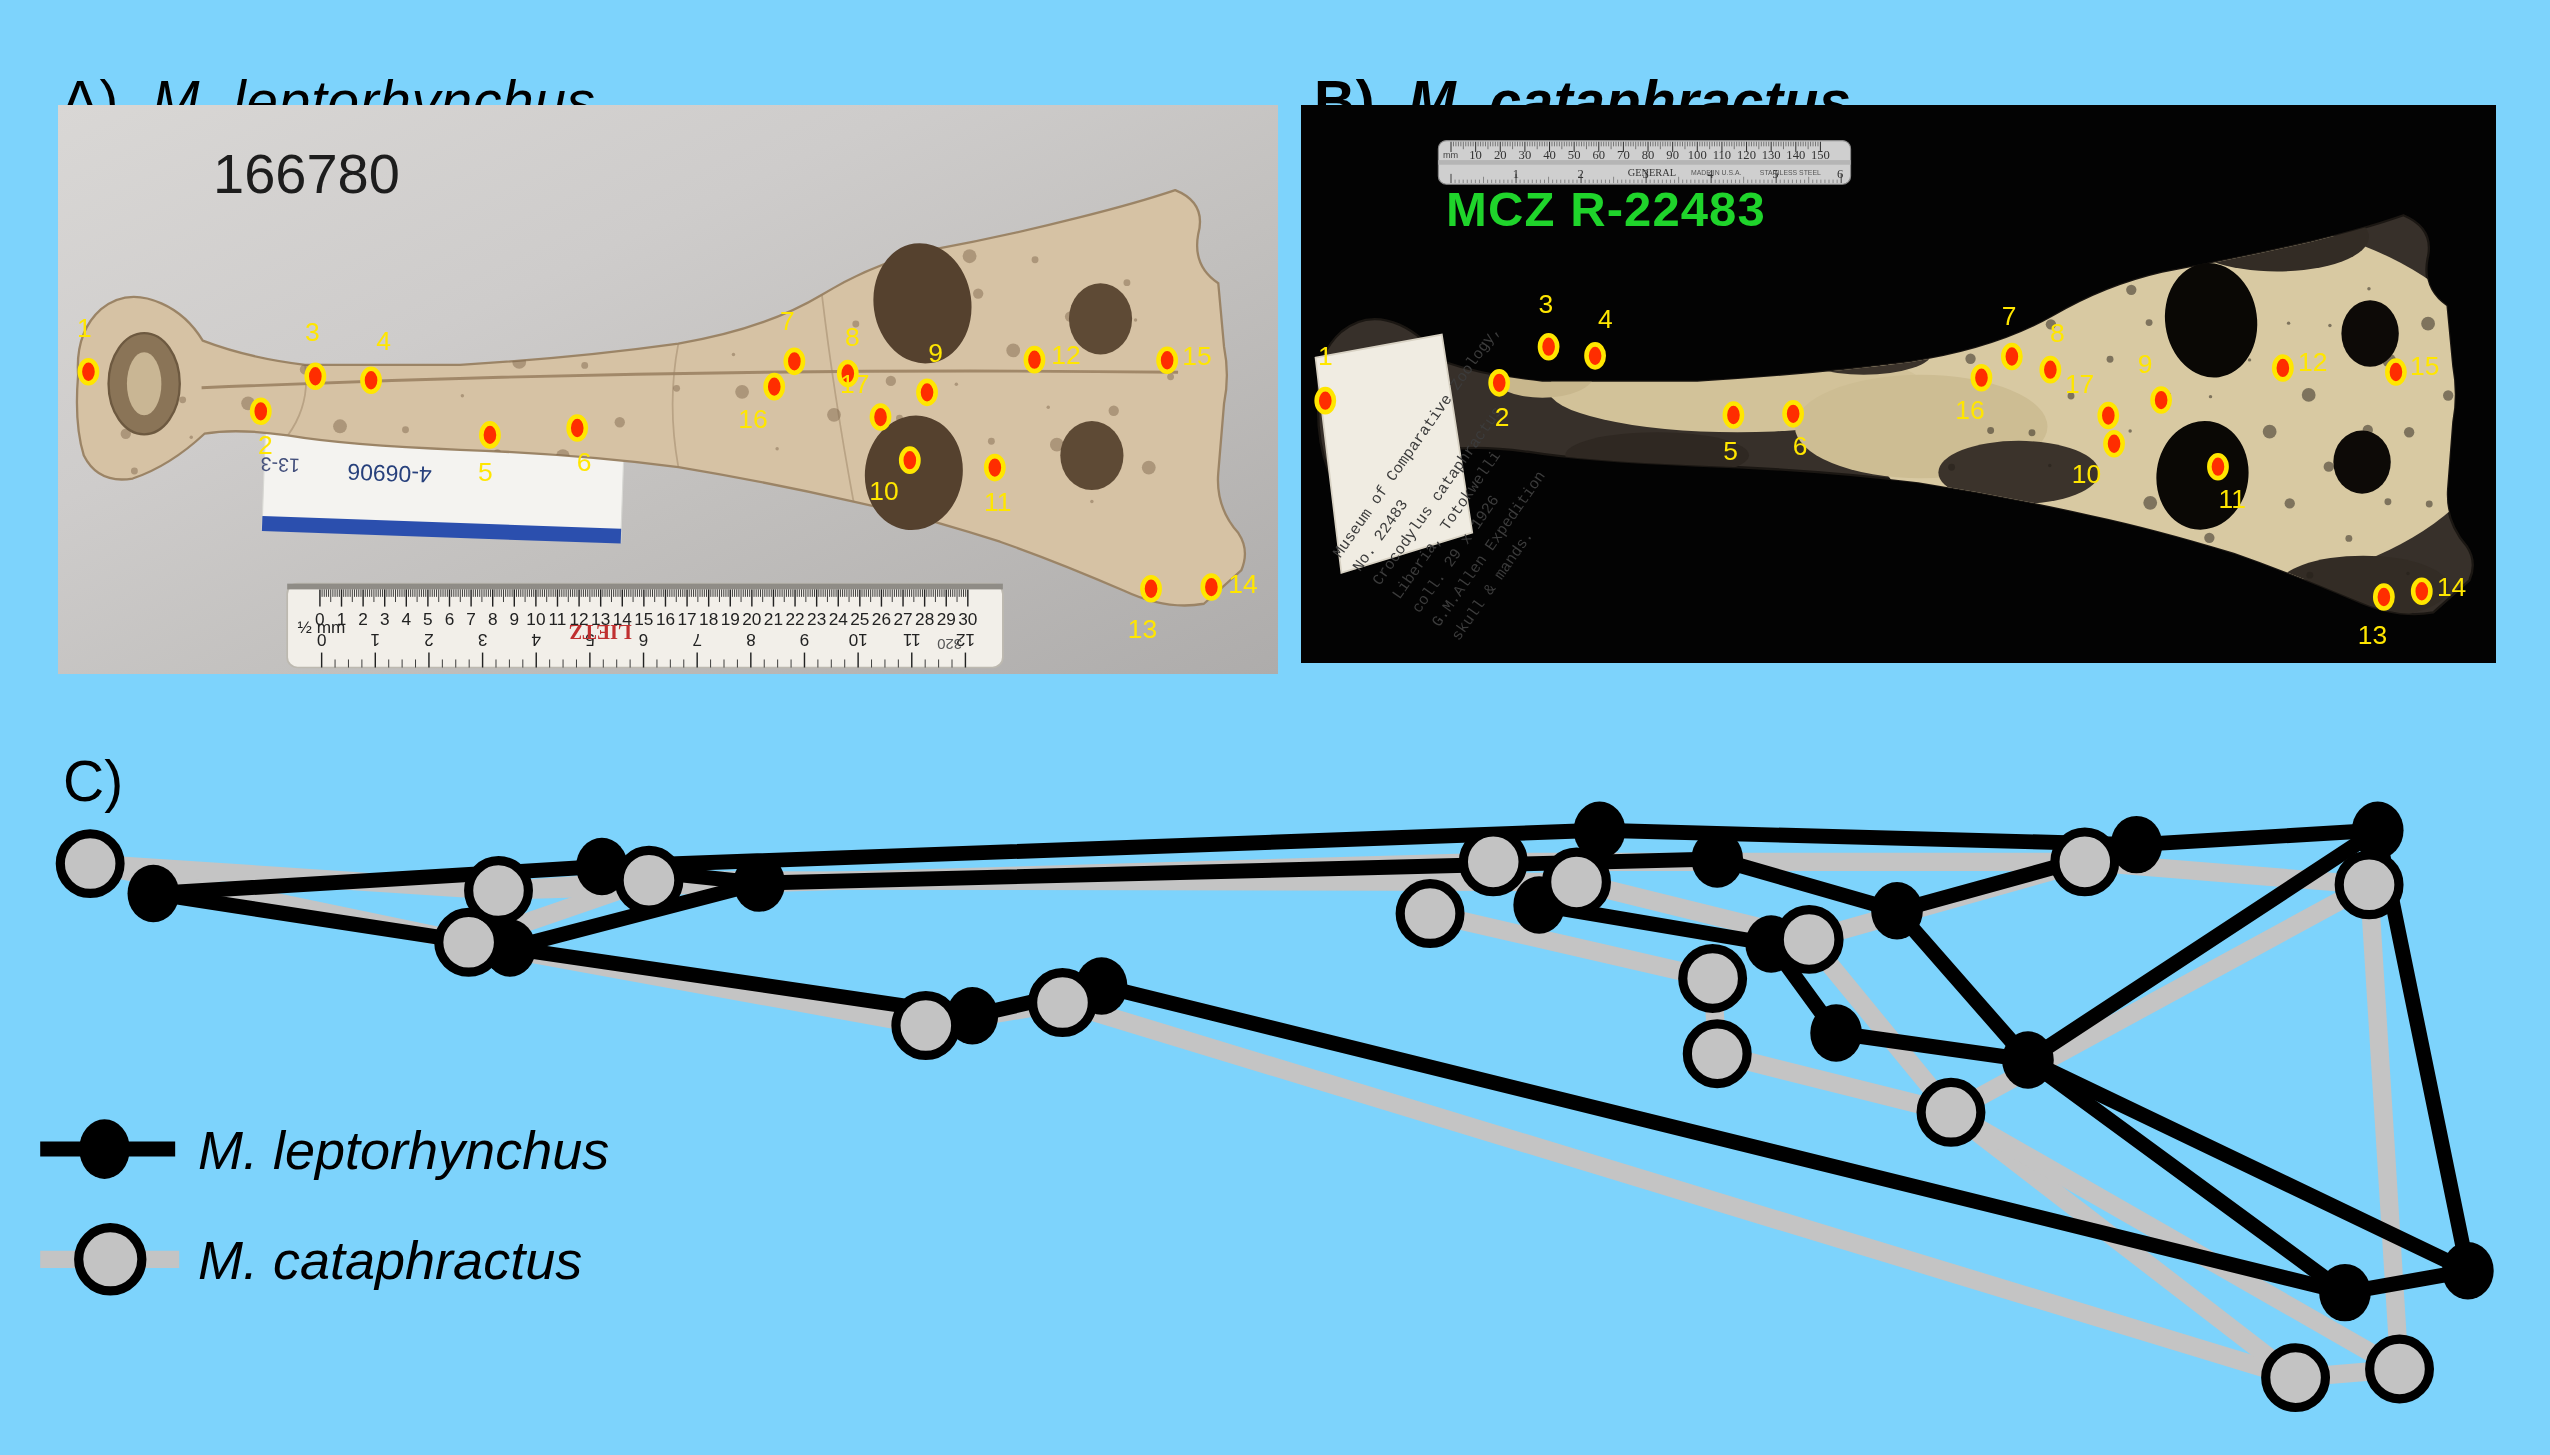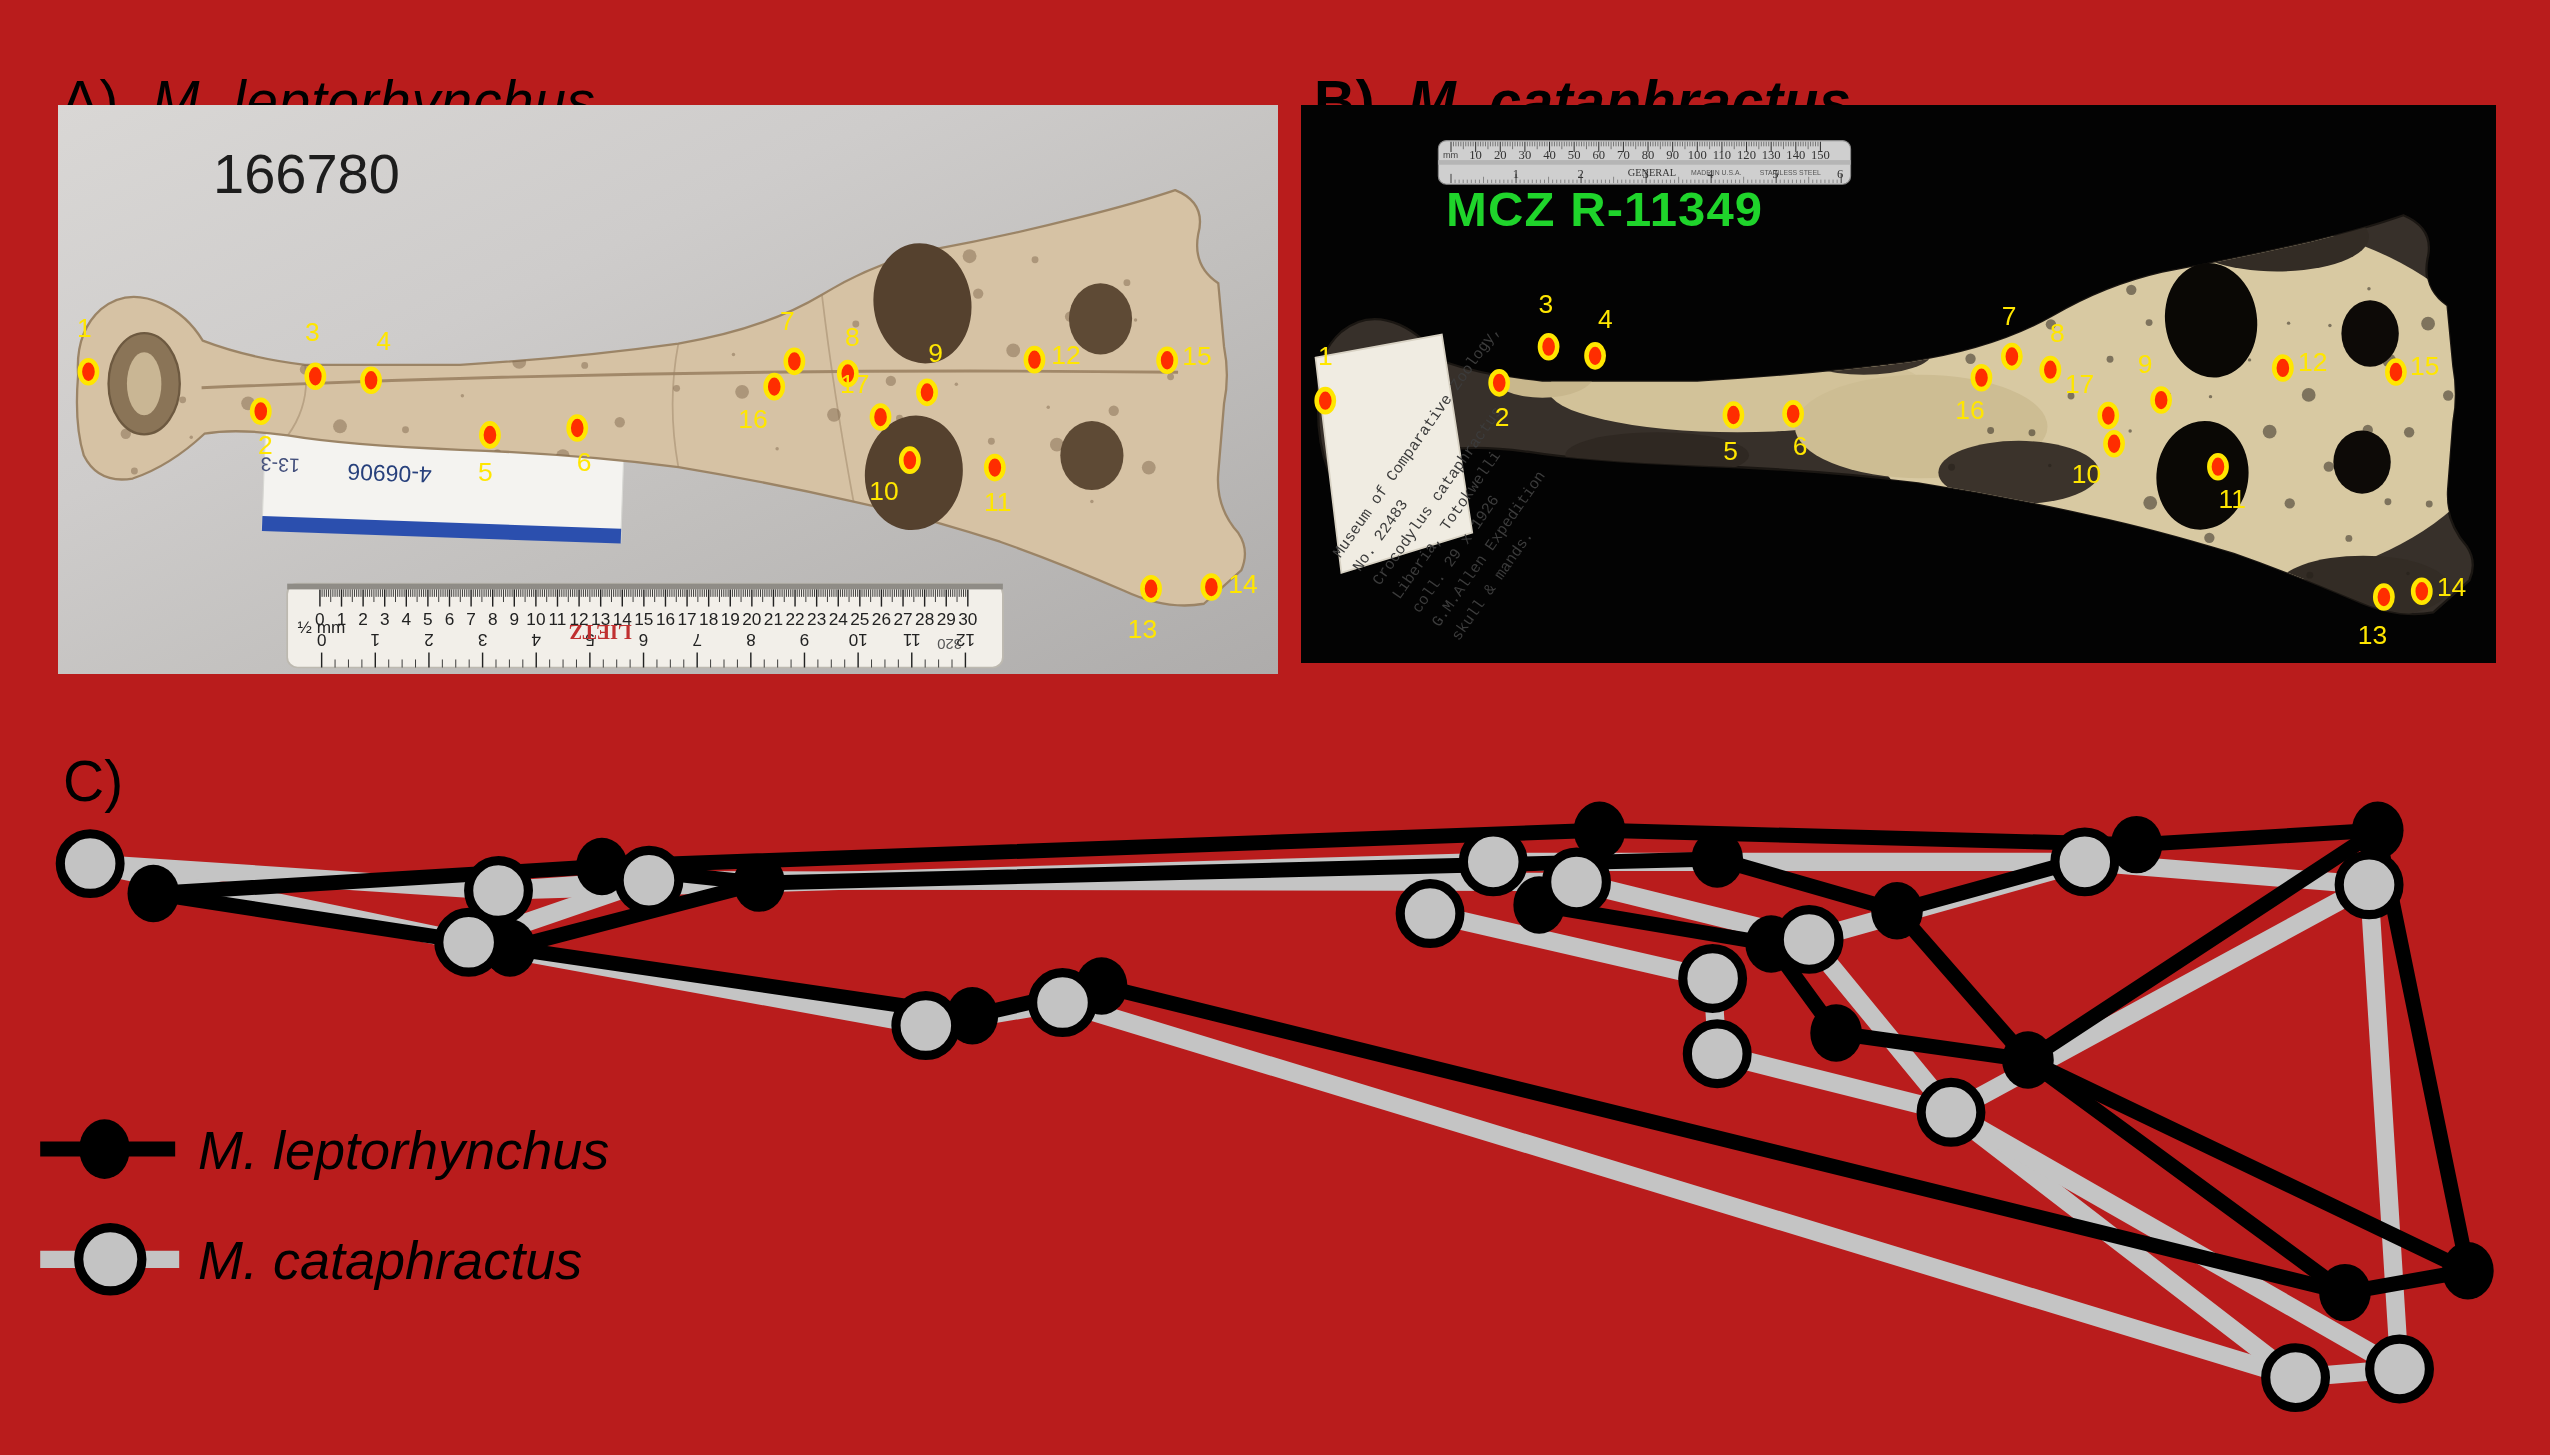--- a/index.html
+++ b/index.html
@@ -1,16 +1,16 @@
 <!DOCTYPE html>
 <html style="font-size:9.2px"><head>
 <meta charset="utf-8">
 <style>
   html,body{margin:0;padding:0;background:#ffffff;width:2550px;height:1456px;overflow:hidden;}
-  #fig{position:relative;width:2550px;height:1456px;background:#b91c1c;font-family:"Liberation Sans",sans-serif;}
+  #fig{position:relative;width:2550px;height:1456px;background:#7dd3fc;font-family:"Liberation Sans",sans-serif;}
   .panel-title{position:absolute;font-size:57px;color:#000;white-space:nowrap;letter-spacing:0.6px;}
   .panel-title .sp{font-style:italic;}
   .photo{position:absolute;overflow:hidden;}
   #photoA{left:58px;top:105px;width:1220px;height:569px;
     background:linear-gradient(155deg,#d9d7d5 0%,#cecccb 35%,#c2c0be 60%,#aeacab 100%);}
   #photoB{left:1301px;top:105px;width:1195px;height:558px;background:#030303;}
   svg{position:absolute;left:0;top:0;}
   .specimenA{position:absolute;left:155px;top:36px;font-size:56px;color:#1d1d1d;}
   .specimenB{position:absolute;left:145px;top:76px;font-size:49px;color:#1fd42b;font-weight:bold;letter-spacing:1.1px;}
   .clabel{position:absolute;left:63px;top:748px;font-size:57px;color:#000;}
@@ -981,21 +981,21 @@
           <ellipse cx="1710" cy="458" rx="15" ry="20" fill="#ff2d00" stroke="#ffe600" stroke-width="8"></ellipse>
           <text x="1762" y="463" text-anchor="middle" class="lm-num">12</text>
           <ellipse cx="1907" cy="465" rx="15" ry="20" fill="#ff2d00" stroke="#ffe600" stroke-width="8"></ellipse>
           <text x="1957" y="470" text-anchor="middle" class="lm-num">15</text>
           <ellipse cx="1886" cy="857" rx="15" ry="20" fill="#ff2d00" stroke="#ffe600" stroke-width="8"></ellipse>
           <text x="1866" y="939" text-anchor="middle" class="lm-num">13</text>
           <ellipse cx="1952" cy="847" rx="15" ry="20" fill="#ff2d00" stroke="#ffe600" stroke-width="8"></ellipse>
           <text x="2004" y="855" text-anchor="middle" class="lm-num">14</text>
         </g>
     </svg>
-    <div class="specimenB">MCZ R-11349</div>
+    <div class="specimenB">MCZ R-22483</div>
   </div>
 
   <div class="clabel">C)</div>
 
   <svg id="svgC" width="2550" height="738" viewBox="0 1250 4440 1284" style="top:718px;">
     <g id="wireGrayEdges">
         <line x1="157" y1="1503" x2="816" y2="1640" stroke="#c4c4c4" stroke-width="32" stroke-linecap="round"></line>
         <line x1="157" y1="1503" x2="868" y2="1550" stroke="#c4c4c4" stroke-width="32" stroke-linecap="round"></line>
         <line x1="868" y1="1550" x2="1130" y2="1532" stroke="#c4c4c4" stroke-width="32" stroke-linecap="round"></line>
         <line x1="816" y1="1640" x2="1130" y2="1532" stroke="#c4c4c4" stroke-width="32" stroke-linecap="round"></line>

